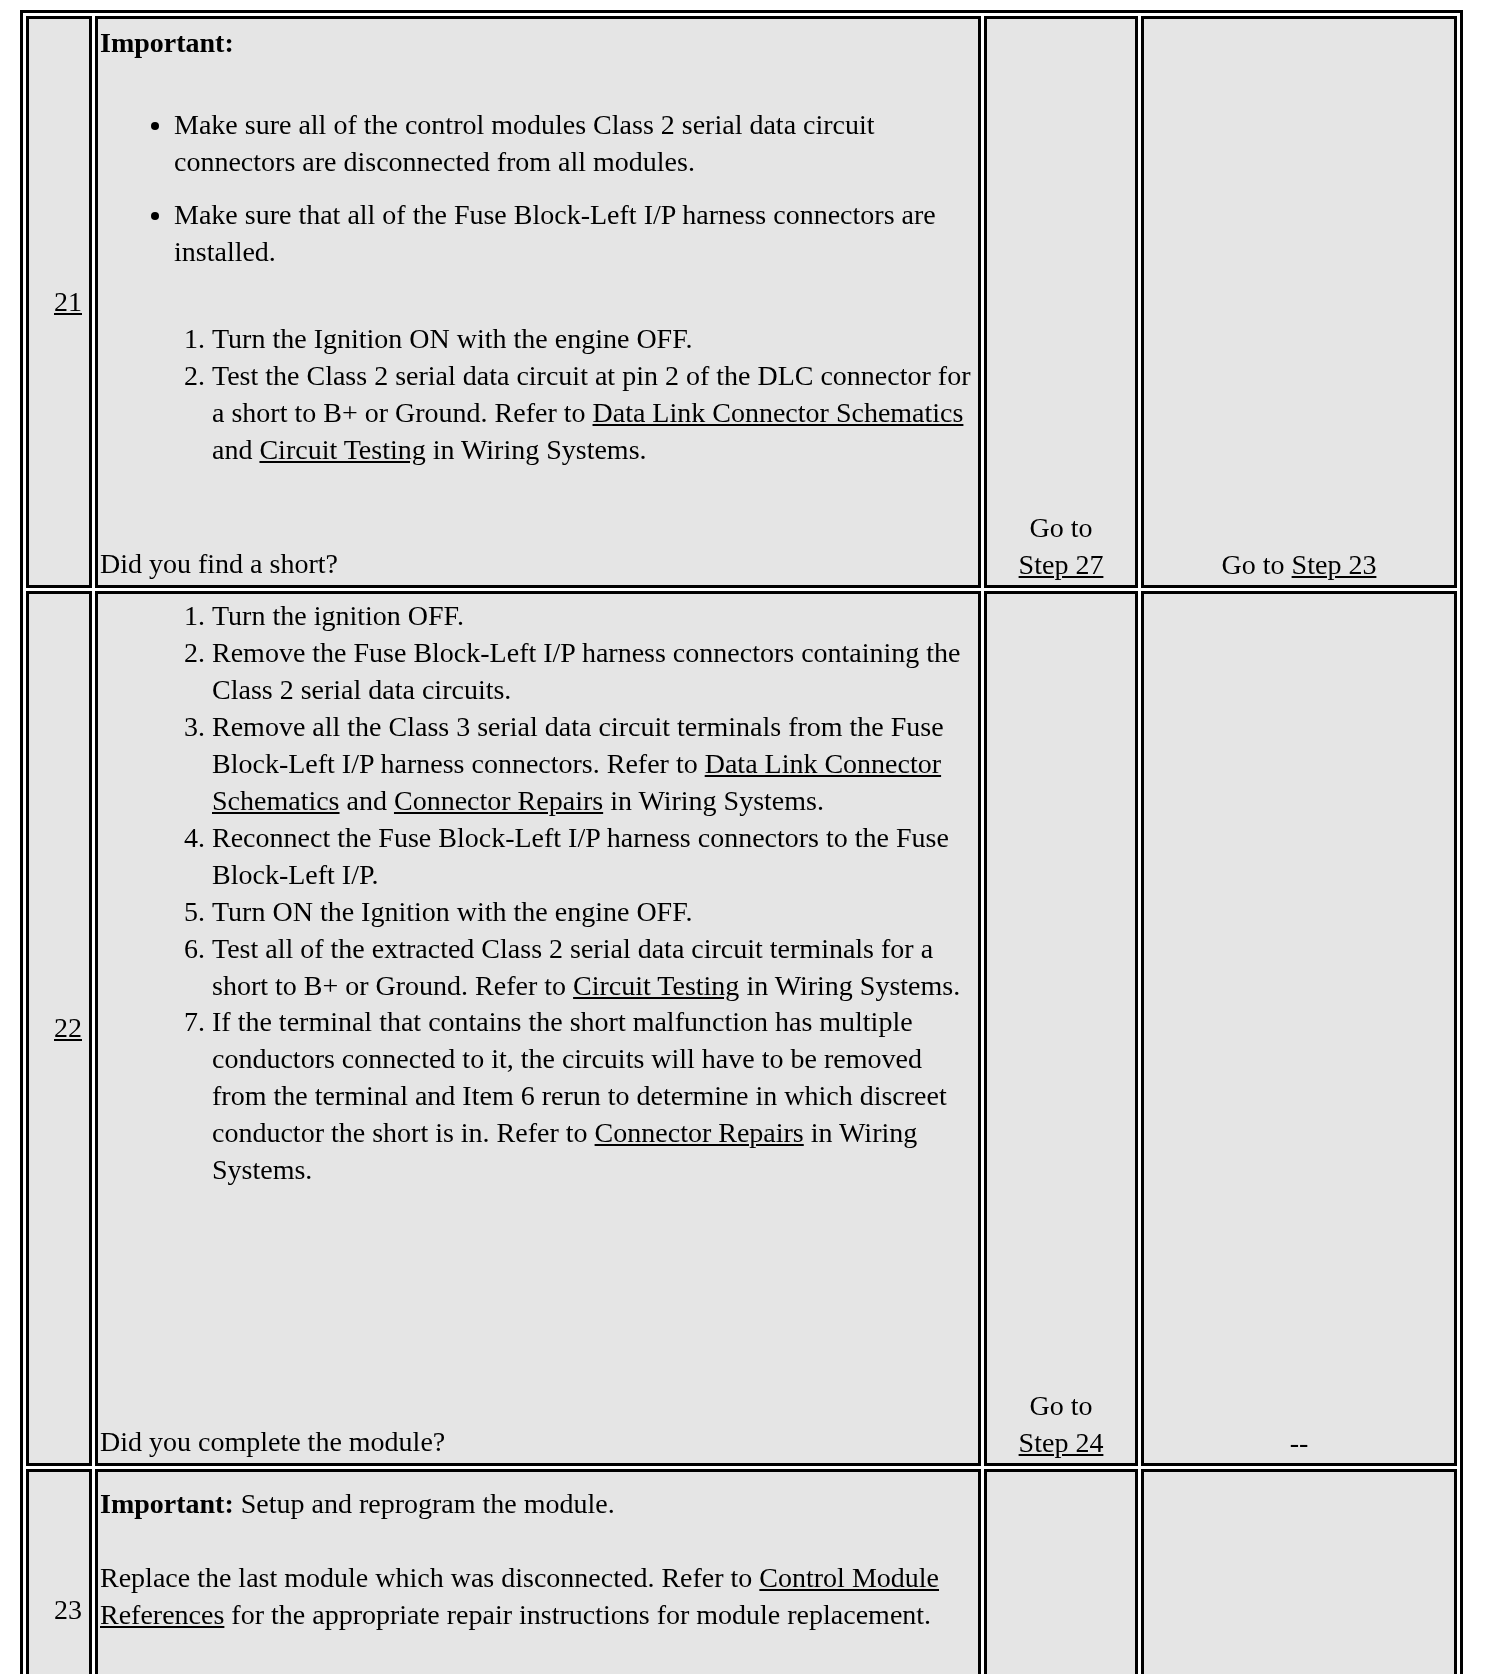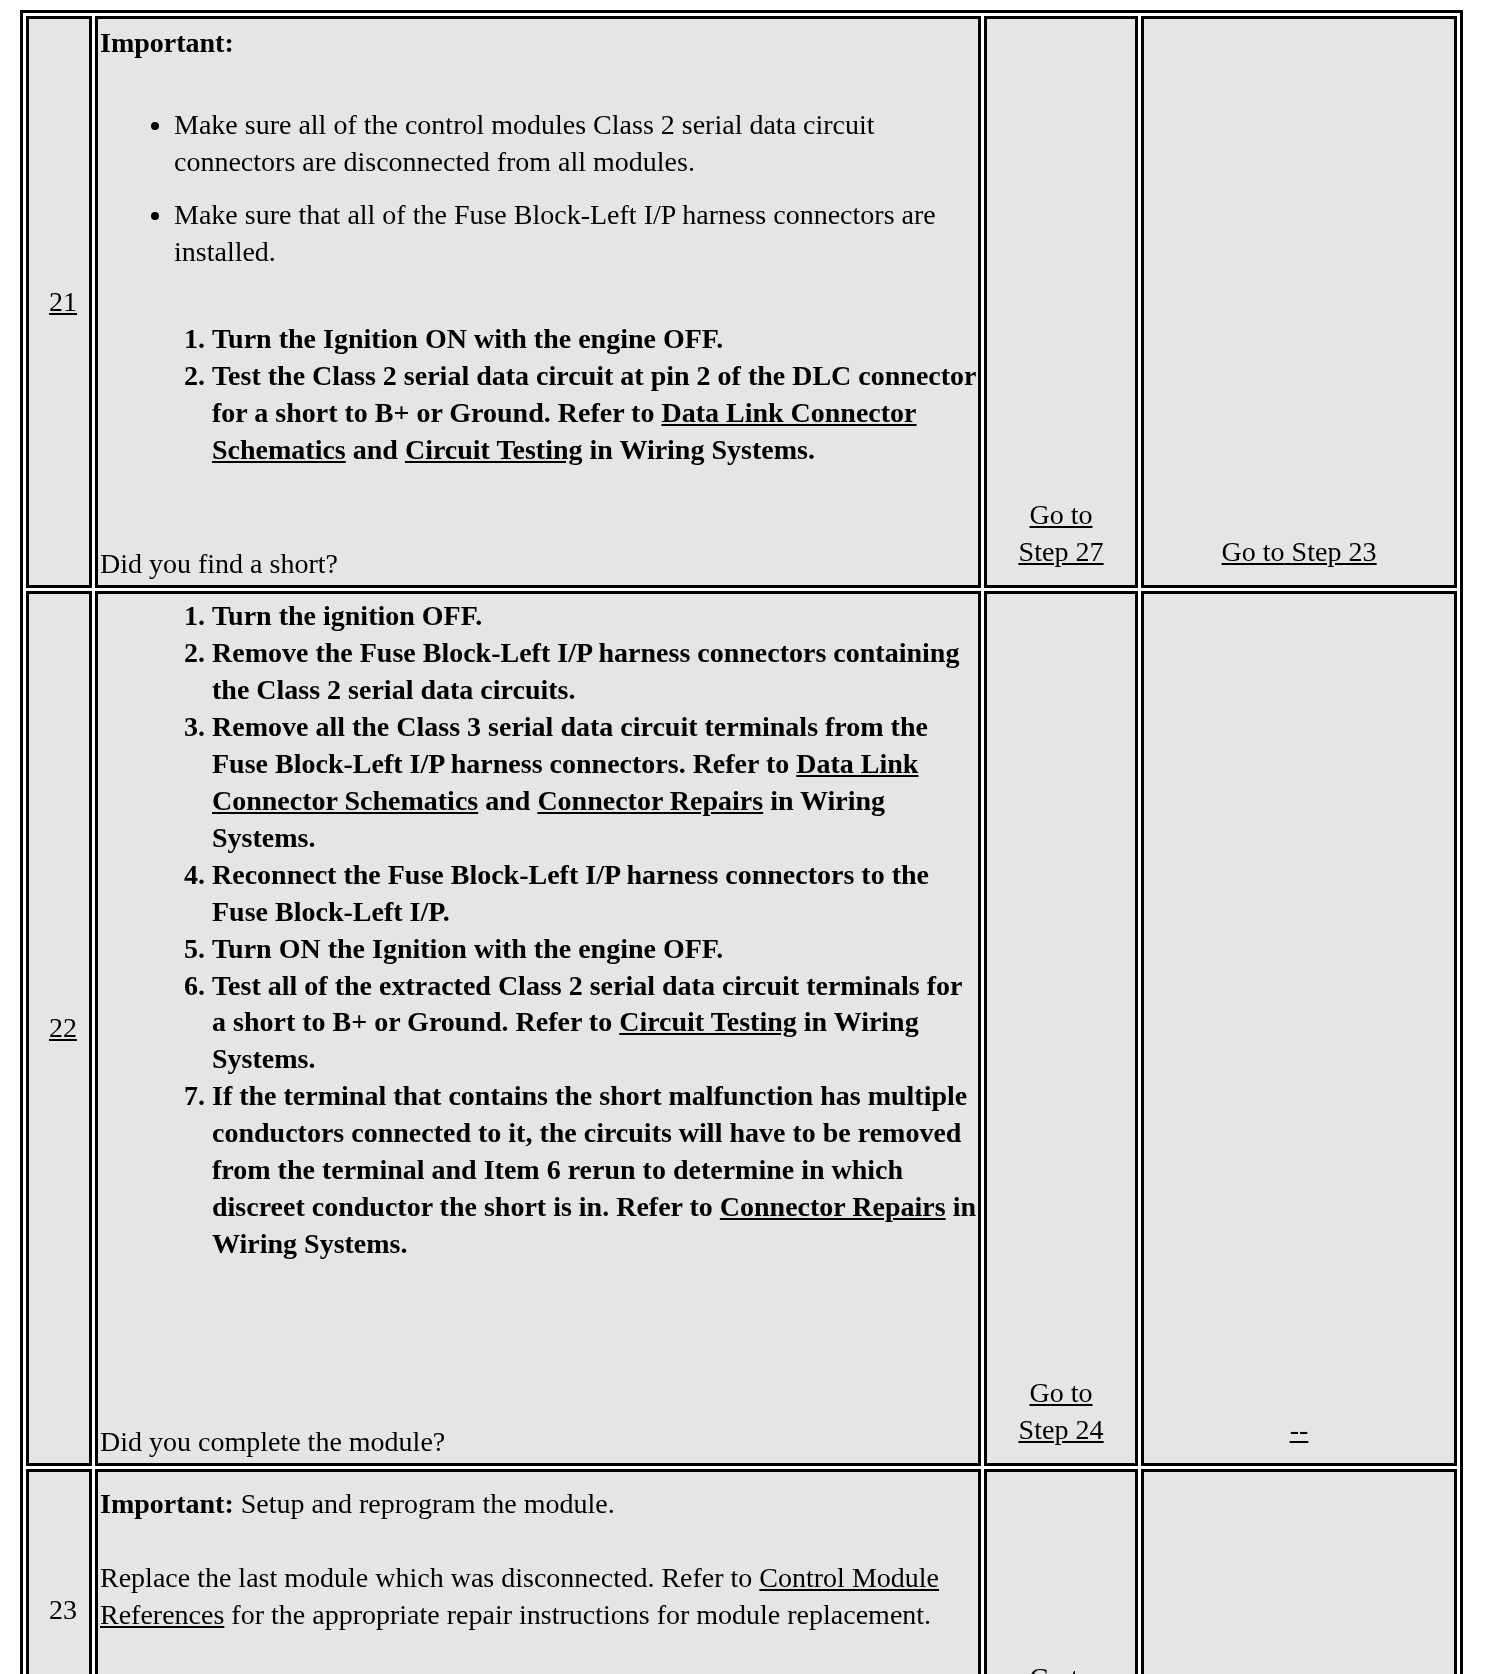--- a/index.html
+++ b/index.html
@@ -27,28 +27,27 @@
   }
   td.cell {
     border: 3px solid #000000;
     padding: 0 2px;
     vertical-align: top;
     background: #e5e5e5;
     overflow: hidden;
   }
   td.step-cell {
     vertical-align: middle;
-    text-align: left;
+    text-align: center;
     padding-left: 20px;
   }
   td.choice-cell {
     vertical-align: bottom;
     text-align: center;
-    padding-bottom: 14px;
-    text-decoration: underline;
+    padding-bottom: 1px;
   }
   .inner {
     display: flex;
     flex-direction: column;
   }
   .inner-21 { height: 566px; }
   .inner-22 { height: 869px; }
   .inner-23 { height: 276px; }
   p { margin: 0; }
   .important { font-weight: bold; margin-top: 6px; }
@@ -60,21 +59,21 @@
     list-style-type: disc;
     font-family: Liberation Serif, serif;
   }
   ul.bullets li { margin-bottom: 16px; }
   ul.bullets li:last-child { margin-bottom: 0; }
   ol.steps {
     margin: 50px 0 0 0;
     padding-left: 112px;
     list-style-type: decimal;
   }
-  ol.steps li { margin: 0; font-weight: bold; }
+  ol.steps li { margin: 0; }
   .inner-22 ol.steps { margin-top: 4px; }
   .intro23 { margin-top: 14px; }
   .body23 { margin-top: 37px; }
   .doc-link { text-decoration: underline; }
   .goto-block div { text-align: center; }
 </style>
 </head>
 <body>
 
 <div class="page">

